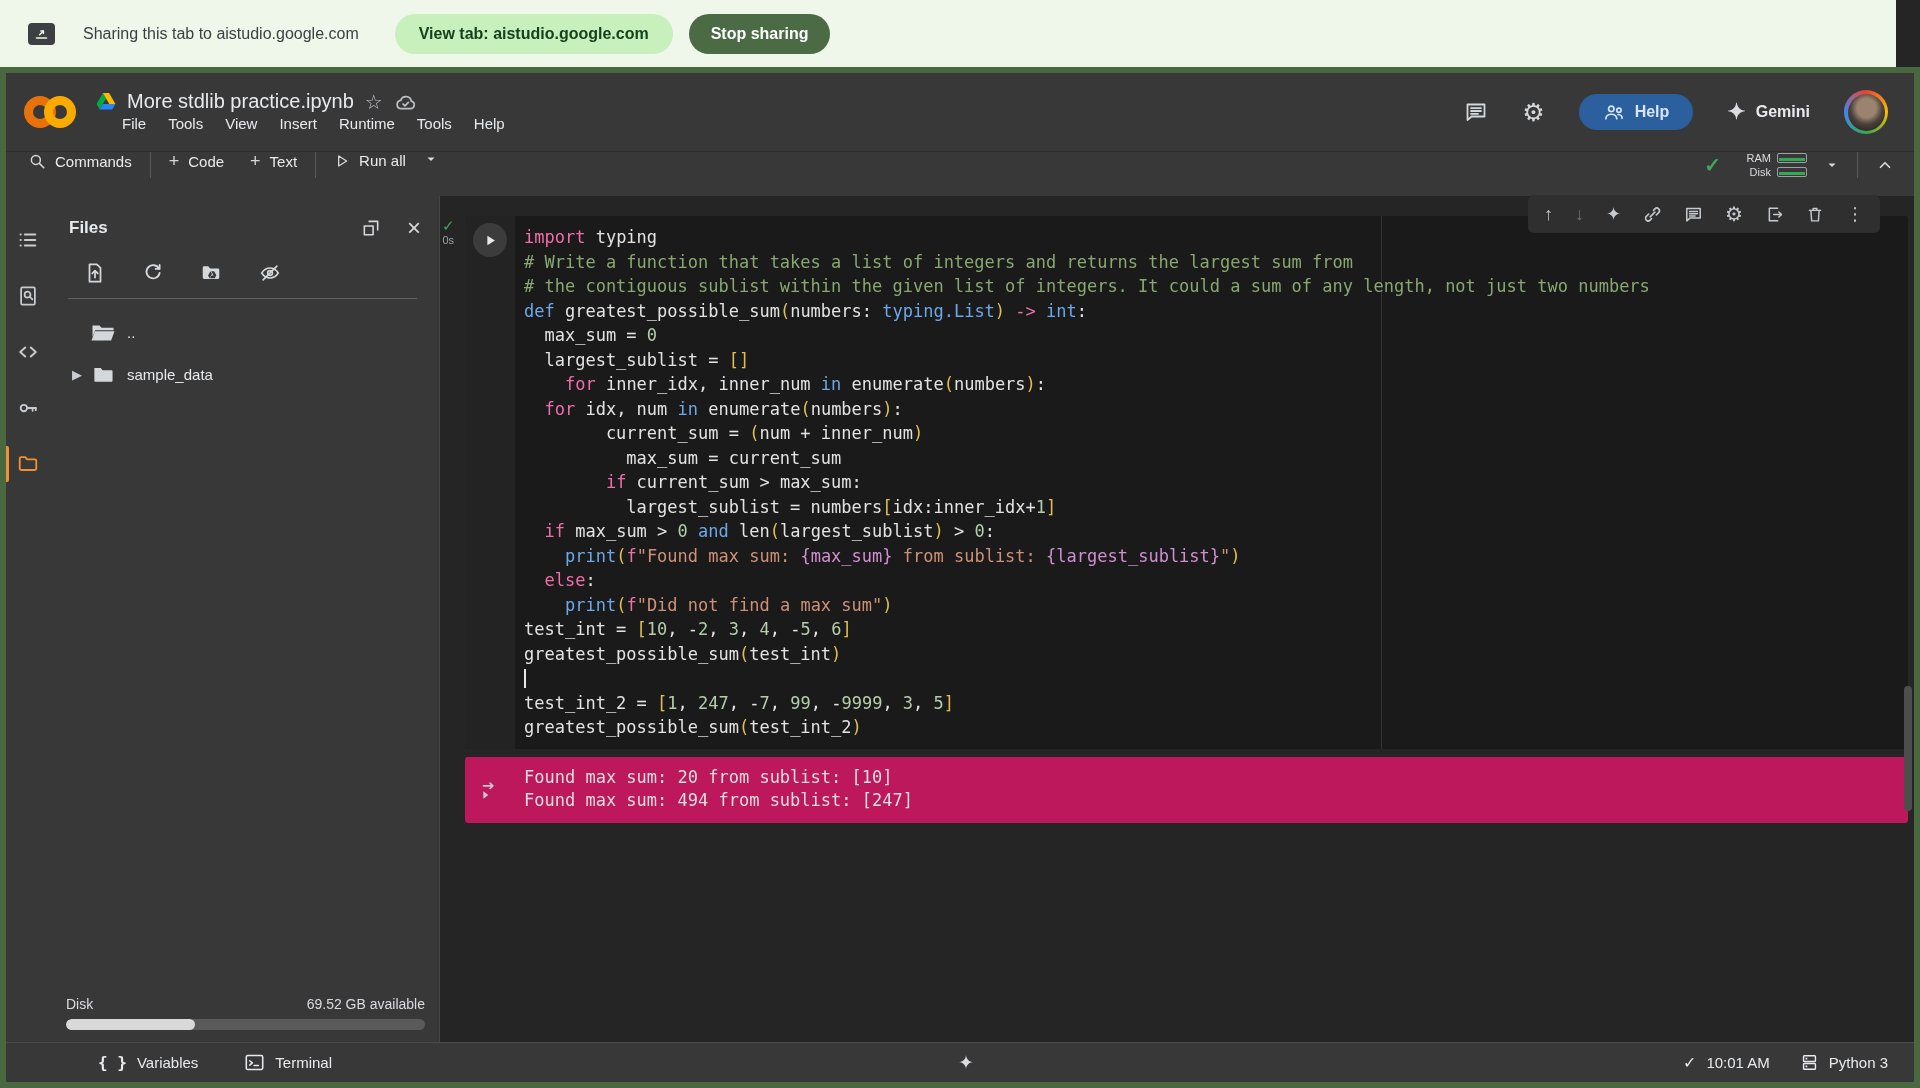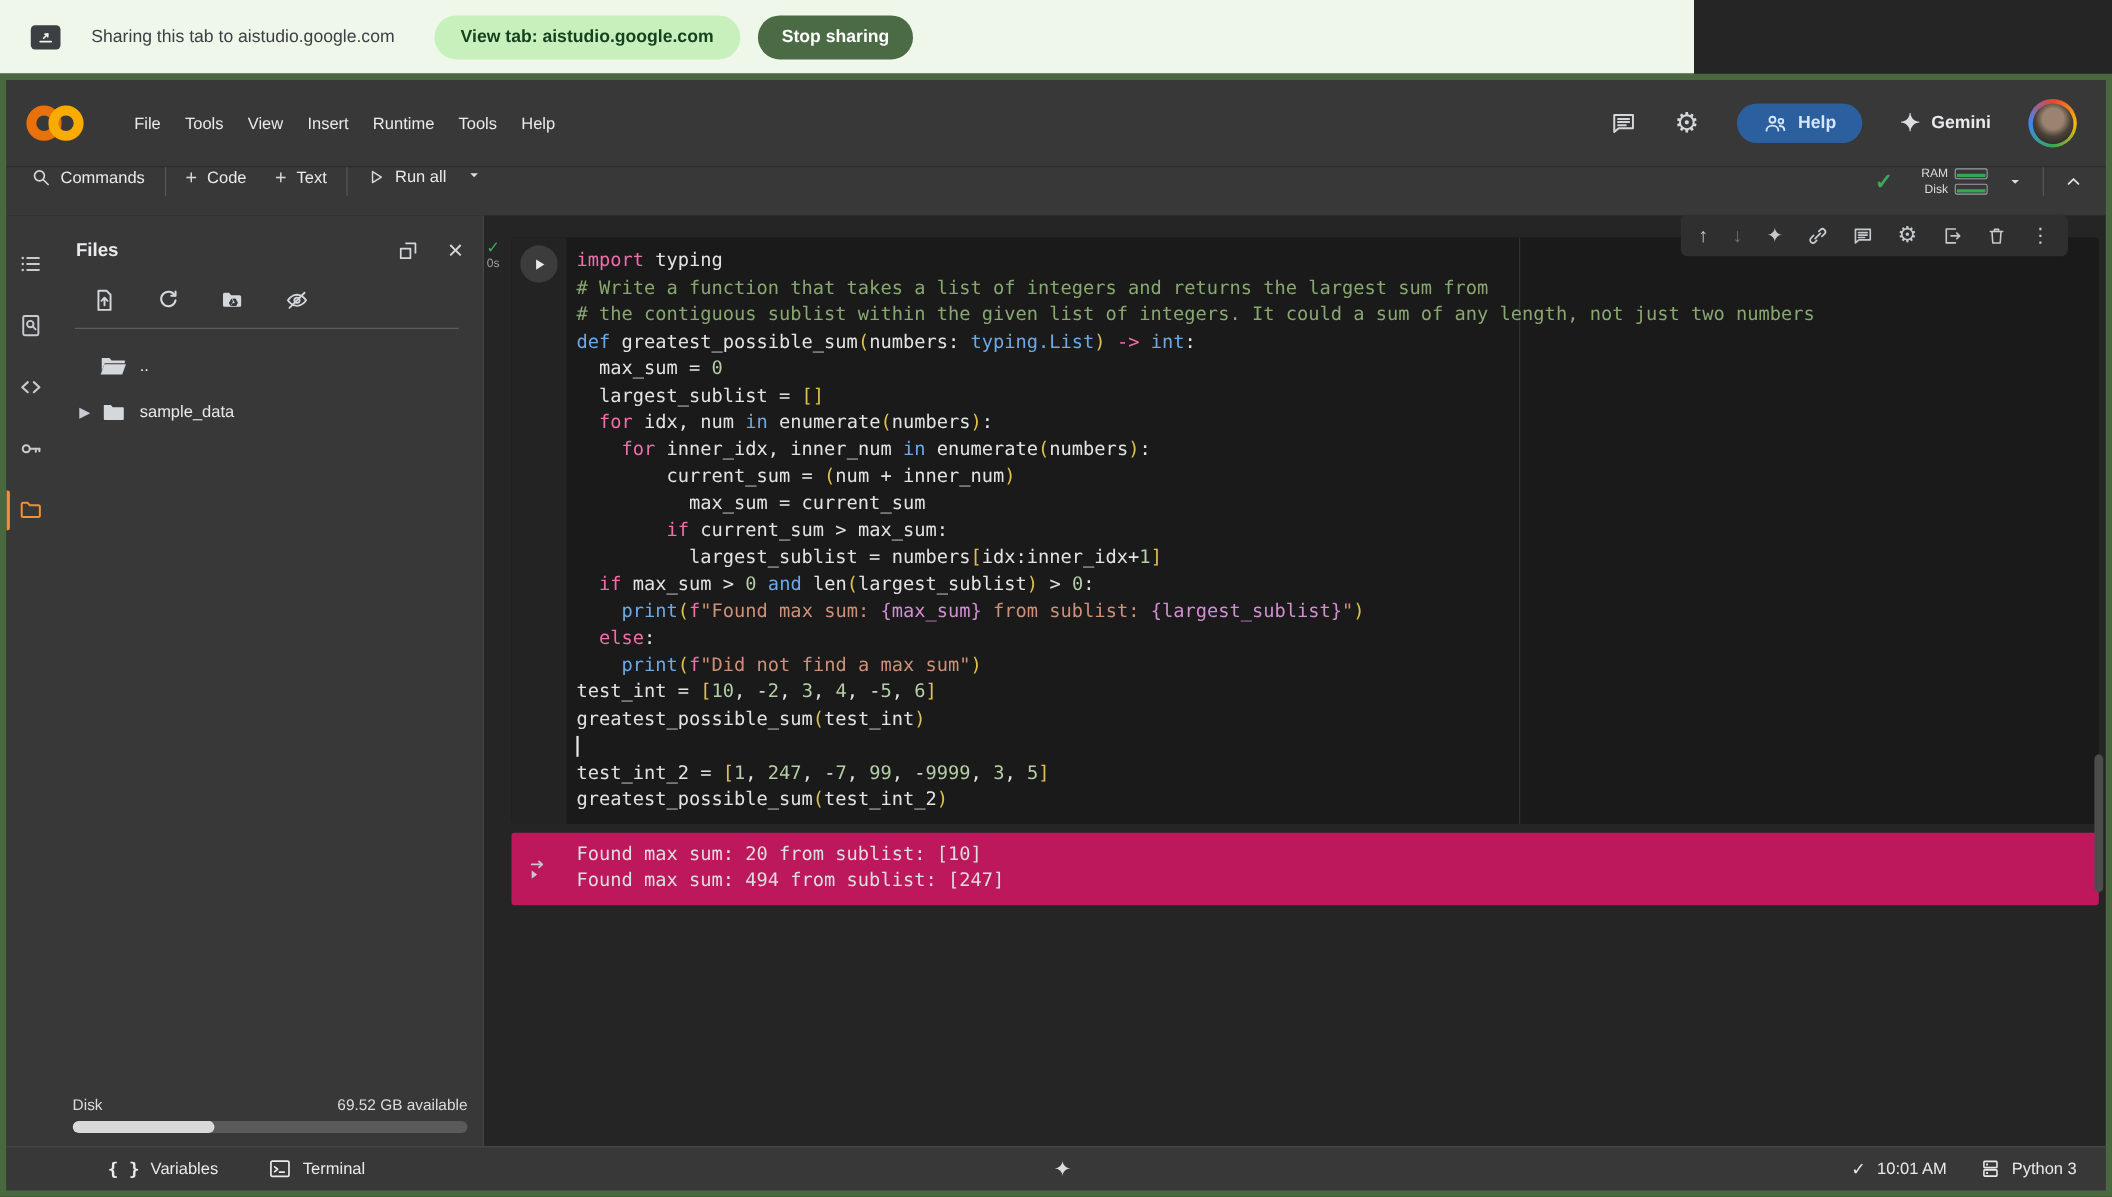--- a/index.html
+++ b/index.html
@@ -1,20 +1,20 @@
 <!DOCTYPE html>
 <html><head>
 <meta charset="utf-8">
 <style>
   * { box-sizing: border-box; margin: 0; padding: 0; }
   html,body { width:1920px; height:1088px; overflow:hidden; background:#252525;
     font-family:"Liberation Sans", sans-serif; }
 
   
-  .share-bar { position:absolute; top:0; left:0; width:1540px; height:67px;
+  .share-bar { position:absolute; top:0; left:0; width:1896px; height:67px;
     background:#eff7ea; display:flex; align-items:center; }
   .share-ic { width:27px; height:22px; background:#3c4043; border-radius:4px;
     margin-left:28px; display:flex; align-items:center; justify-content:center; color:#eff7ea; }
   .share-msg { margin-left:28px; font-size:16px; color:#3c4043; }
   .view-pill { margin-left:36px; background:#c7f0bd; color:#15421d; font-size:16px;
     font-weight:bold; padding:11px 24px; border-radius:26px; border:none; cursor:pointer; }
   .stop-pill { margin-left:16px; background:#4a6b44; color:#ffffff; font-size:16px;
     font-weight:bold; padding:11px 22px; border-radius:26px; border:none; cursor:pointer; }
 
   
@@ -157,20 +157,37 @@
 </div>
 
 <div class="app">
 
   <div class="header">
     <div class="logo">
       <div class="ring l"></div>
         <div class="ring r"></div>
     </div>
     <div class="title-block">
+      <div class="title-row">
+        <span class="hicon">
+          <svg class="ic" width="20" height="19" viewBox="0 0 24 22">
+            <path fill="#00ac47" d="M8.3 0.8 L0.7 14 L4.5 20.6 L12.1 7.4 Z"></path>
+            <path fill="#ffba00" d="M8.3 0.8 H15.7 L23.3 14 H15.9 Z"></path>
+            <path fill="#2684fc" d="M8.3 14 H23.3 L19.5 20.6 H4.5 Z"></path>
+          </svg>
+        </span>
+        <span class="nb-title">More stdlib practice.ipynb</span>
+        <span class="star">☆</span>
+        <span class="hicon">
+          <svg class="ic" width="23" height="20" viewBox="0 0 24 20" fill="none" stroke="#bdc1c6" stroke-width="1.8" stroke-linecap="round" stroke-linejoin="round">
+            <path d="M7 17h10.2a4 4 0 0 0 .8-7.9A5.6 5.6 0 0 0 7.1 8.3 4.4 4.4 0 0 0 7 17z"></path>
+            <path d="M9.4 12.1l2 2 3.6-3.6"></path>
+          </svg>
+        </span>
+      </div>
       <div class="menu-row">
           <span class="menu-item">File</span>
           <span class="menu-item">Tools</span>
           <span class="menu-item">View</span>
           <span class="menu-item">Insert</span>
           <span class="menu-item">Runtime</span>
           <span class="menu-item">Tools</span>
           <span class="menu-item">Help</span>
         </div>
     </div>
@@ -428,22 +445,22 @@
           </div>
           <div class="editor">
             <div class="ruler"></div>
             <div id="code-area">
                 <div class="code-line"><span class="tok-kw1">import</span><span class="tok-txt"> typing</span></div>
                 <div class="code-line"><span class="tok-com"># Write a function that takes a list of integers and returns the largest sum from</span></div>
                 <div class="code-line"><span class="tok-com"># the contiguous sublist within the given list of integers. It could a sum of any length, not just two numbers</span></div>
                 <div class="code-line"><span class="tok-kw2">def</span><span class="tok-txt"> greatest_possible_sum</span><span class="tok-brk">(</span><span class="tok-txt">numbers: </span><span class="tok-kw2">typing.List</span><span class="tok-brk">)</span><span class="tok-kw1"> -&gt; </span><span class="tok-kw2">int</span><span class="tok-txt">:</span></div>
                 <div class="code-line"><span class="tok-txt">  max_sum = </span><span class="tok-num">0</span></div>
                 <div class="code-line"><span class="tok-txt">  largest_sublist = </span><span class="tok-brk">[]</span></div>
+                <div class="code-line"><span class="tok-txt">    </span><span class="tok-kw1">for</span><span class="tok-txt"> inner_idx, inner_num </span><span class="tok-kw2">in</span><span class="tok-txt"> enumerate</span><span class="tok-brk">(</span><span class="tok-txt">numbers</span><span class="tok-brk">)</span><span class="tok-txt">:</span></div>
                 <div class="code-line"><span class="tok-txt">  </span><span class="tok-kw1">for</span><span class="tok-txt"> idx, num </span><span class="tok-kw2">in</span><span class="tok-txt"> enumerate</span><span class="tok-brk">(</span><span class="tok-txt">numbers</span><span class="tok-brk">)</span><span class="tok-txt">:</span></div>
-                <div class="code-line"><span class="tok-txt">    </span><span class="tok-kw1">for</span><span class="tok-txt"> inner_idx, inner_num </span><span class="tok-kw2">in</span><span class="tok-txt"> enumerate</span><span class="tok-brk">(</span><span class="tok-txt">numbers</span><span class="tok-brk">)</span><span class="tok-txt">:</span></div>
                 <div class="code-line"><span class="tok-txt">        current_sum = </span><span class="tok-brk">(</span><span class="tok-txt">num + inner_num</span><span class="tok-brk">)</span></div>
                 <div class="code-line"><span class="tok-txt">          max_sum = current_sum</span></div>
                 <div class="code-line"><span class="tok-txt">        </span><span class="tok-kw1">if</span><span class="tok-txt"> current_sum &gt; max_sum:</span></div>
                 <div class="code-line"><span class="tok-txt">          largest_sublist = numbers</span><span class="tok-brk">[</span><span class="tok-txt">idx:inner_idx+</span><span class="tok-num">1</span><span class="tok-brk">]</span></div>
                 <div class="code-line"><span class="tok-txt">  </span><span class="tok-kw1">if</span><span class="tok-txt"> max_sum &gt; </span><span class="tok-num">0</span><span class="tok-txt"> </span><span class="tok-kw2">and</span><span class="tok-txt"> len</span><span class="tok-brk">(</span><span class="tok-txt">largest_sublist</span><span class="tok-brk">)</span><span class="tok-txt"> &gt; </span><span class="tok-num">0</span><span class="tok-txt">:</span></div>
                 <div class="code-line"><span class="tok-txt">    </span><span class="tok-kw2">print</span><span class="tok-brk">(</span><span class="tok-kw1">f</span><span class="tok-str">"Found max sum: </span><span class="tok-fstr">{max_sum}</span><span class="tok-str"> from sublist: </span><span class="tok-fstr">{largest_sublist}</span><span class="tok-str">"</span><span class="tok-brk">)</span></div>
                 <div class="code-line"><span class="tok-txt">  </span><span class="tok-kw1">else</span><span class="tok-txt">:</span></div>
                 <div class="code-line"><span class="tok-txt">    </span><span class="tok-kw2">print</span><span class="tok-brk">(</span><span class="tok-kw1">f</span><span class="tok-str">"Did not find a max sum"</span><span class="tok-brk">)</span></div>
                 <div class="code-line"><span class="tok-txt">test_int = </span><span class="tok-brk">[</span><span class="tok-num">10</span><span class="tok-txt">, -</span><span class="tok-num">2</span><span class="tok-txt">, </span><span class="tok-num">3</span><span class="tok-txt">, </span><span class="tok-num">4</span><span class="tok-txt">, -</span><span class="tok-num">5</span><span class="tok-txt">, </span><span class="tok-num">6</span><span class="tok-brk">]</span></div>
                 <div class="code-line"><span class="tok-txt">greatest_possible_sum</span><span class="tok-brk">(</span><span class="tok-txt">test_int</span><span class="tok-brk">)</span></div>

